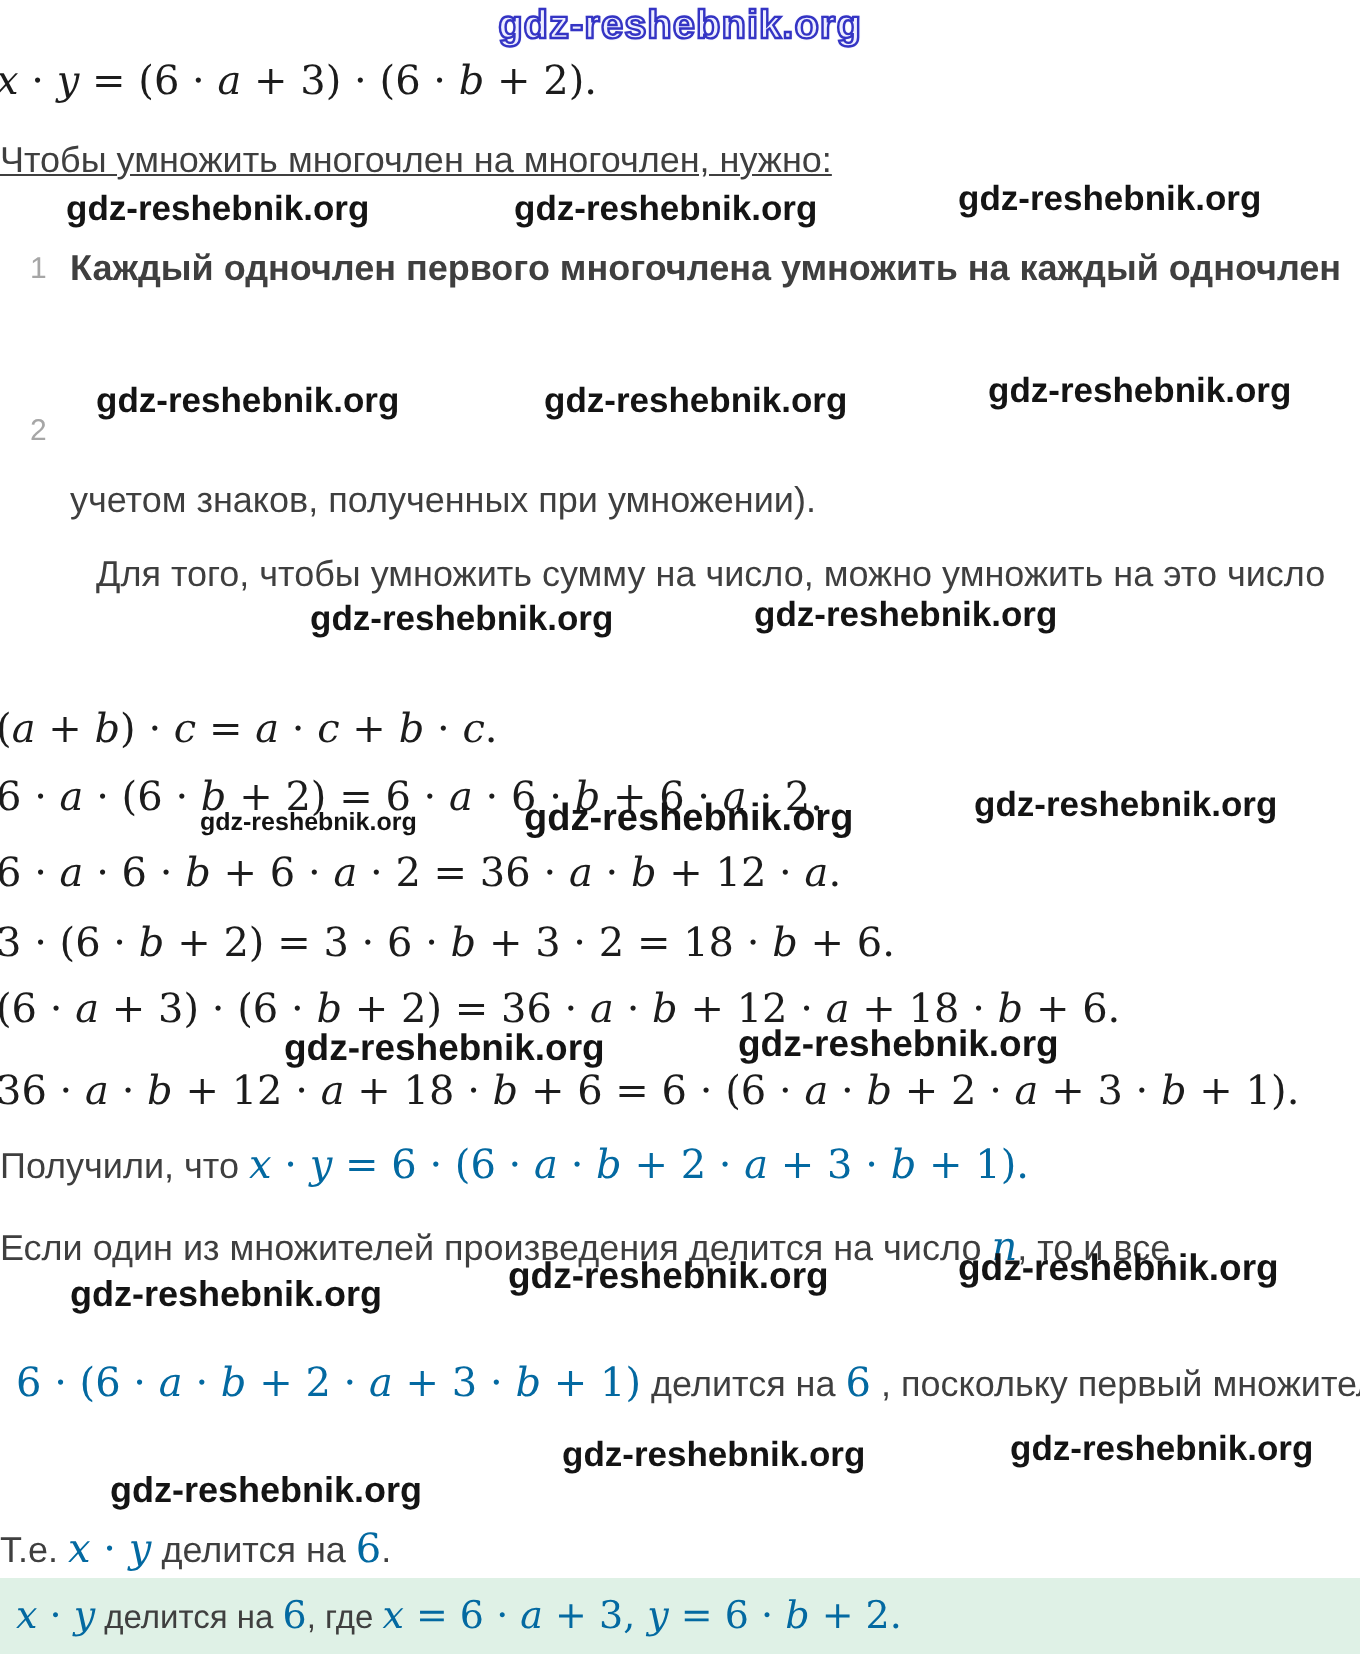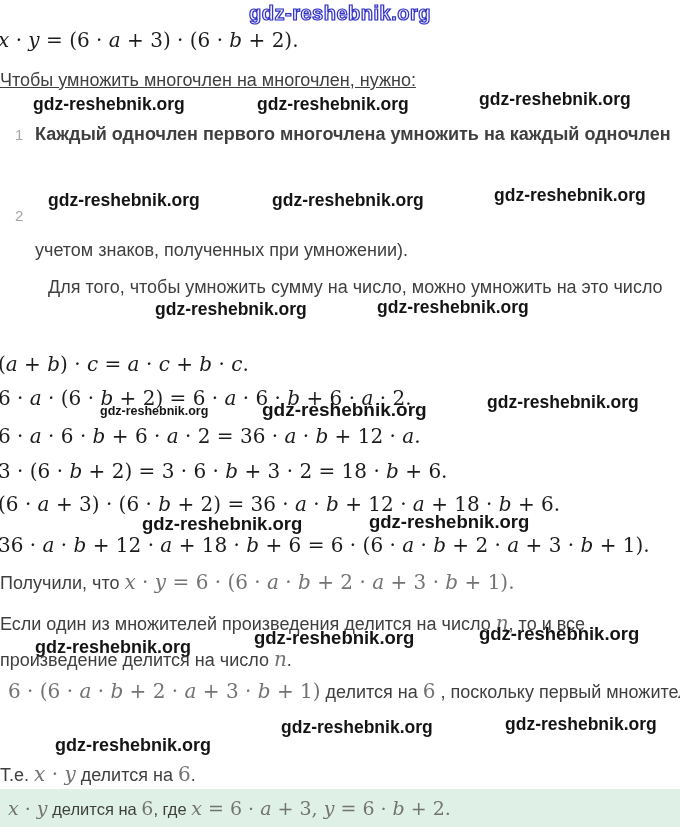--- a/index.html
+++ b/index.html
@@ -15,21 +15,21 @@
     position:absolute;
     white-space:nowrap;
     font-family:"Liberation Sans", sans-serif;
     font-size:18px;
     color:#3f3f3f;
   }
   
   .m {
     font-family:"DejaVu Serif", serif;
     font-size:20px;
-    color:#737373;
+    color:#0369a1;
   }
   .m i { font-style:italic; }
   .math-line {
     position:absolute;
     white-space:nowrap;
     font-family:"DejaVu Serif", serif;
     font-size:20px;
     color:#1c1c1c;
   }
   .math-line i { font-style:italic; }
@@ -126,23 +126,20 @@
   <div class="t" style="top:570px; left:0px;">
     <span>Получили, что </span><span class="m"><i>x</i> · <i>y</i> =  6 · (6 · <i>a</i> · <i>b</i> + 2 · <i>a</i> + 3 · <i>b</i> + 1).</span>
   </div>
 
   <div class="t" style="top:611px; left:0px;">
     <span>Если один из множителей произведения делится на число </span><span class="m"><i>n</i></span><span>, то и все</span>
   </div>
   <div class="wm" style="top:627px; left:254px; font-size:18.5px;">gdz-reshebnik.org</div>
   <div class="wm" style="top:623px; left:479px; font-size:18.5px;">gdz-reshebnik.org</div>
   <div class="wm" style="top:637px; left:35px; font-size:18px;">gdz-reshebnik.org</div>
-  <div class="t" style="top:647px; left:0px;">
-    <span>произведение делится на число </span><span class="m"><i>n</i></span><span>.</span>
-  </div>
 
   <div class="t" style="top:679px; left:8px;">
     <span class="m">6 · (6 · <i>a</i> · <i>b</i> + 2 · <i>a</i> + 3 · <i>b</i> + 1)</span><span> делится на </span><span class="m">6</span><span> , поскольку первый множитель,</span>
   </div>
   <div class="wm" style="top:717px; left:281px;">gdz-reshebnik.org</div>
   <div class="wm" style="top:714px; left:505px;">gdz-reshebnik.org</div>
   <div class="wm" style="top:735px; left:55px; font-size:18px;">gdz-reshebnik.org</div>
 
   <div class="t" style="top:762px; left:0px;">
     <span>Т.е. </span><span class="m"><i>x</i> · <i>y</i></span><span> делится на </span><span class="m">6</span><span>.</span>

